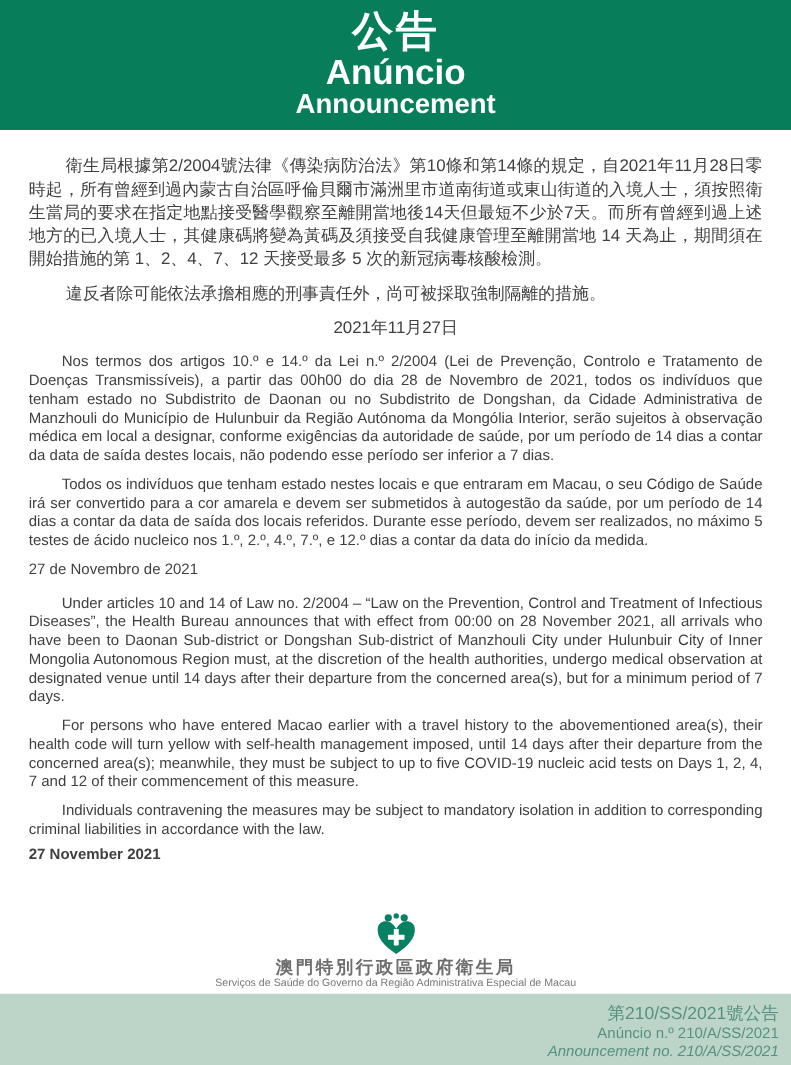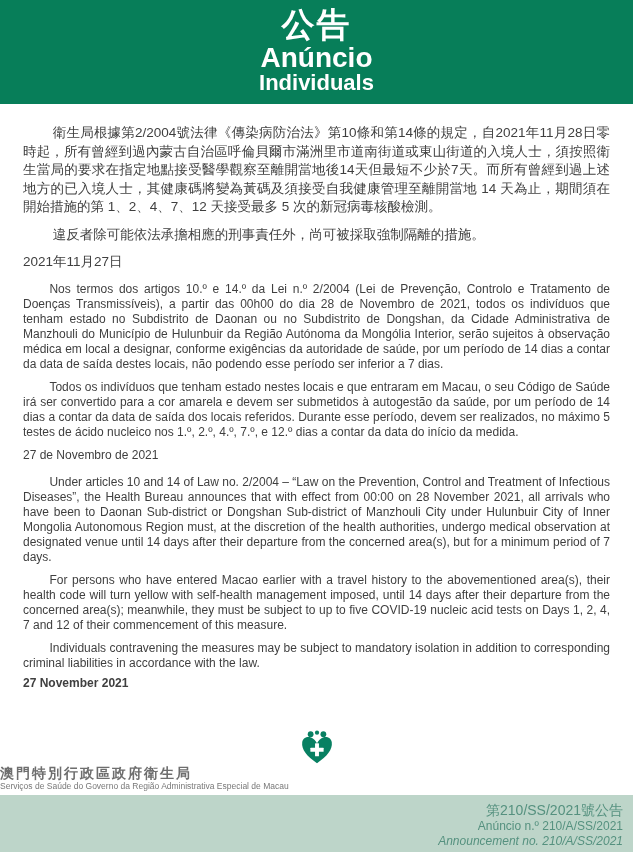--- a/index.html
+++ b/index.html
@@ -30,28 +30,29 @@
   .content {
     flex: 1 1 auto;
     overflow: hidden;
     padding: 20px 23px 0;
     color: #3f3f3f;
   }
   p.zh   { font-size: 13.5px; line-height: 18.5px; text-align: justify; margin-bottom: 9px; }
   p.latin{ font-size: 12px;   line-height: 15px;   text-align: justify; margin-bottom: 8px; }
   p.indent { text-indent: 2.2em; }
   p.date-line { text-align: left; text-indent: 0; }
-  p.zh.date-line   { margin-top: 9px;  margin-bottom: 10px; }
+  p.zh.date-line   { margin-top: 9px;  margin-bottom: 10px; text-align: center; }
   p.latin.date-line.pt { margin-top: 4px; margin-bottom: 12px; }
   p.latin.date-line.en { margin-top: 4px; margin-bottom: 0; font-weight: bold; }
   p.last-of-group { margin-bottom: 5px; }
 
   
   .agency {
     flex: 0 0 auto;
+    text-align: center;
     padding-bottom: 3px;
   }
   .agency .logo { display: block; margin: 0 auto 1px; }
   .agency-zh { font-size: 14px; font-weight: bold; color: #6e6e6e; letter-spacing: 2px; line-height: 16px; }
   .agency-pt { font-size: 8.5px; color: #787878; line-height: 11px; }
 
   
   .refbar {
     flex: 0 0 auto;
     height: 57px;
@@ -65,21 +66,21 @@
   .refbar .ref-en { font-size: 12px; line-height: 15px; font-style: italic; }
 </style>
 </head>
 <body>
 
 <div class="page">
 
   <header class="banner">
     <div class="t-zh">公告</div>
     <div class="t-pt">Anúncio</div>
-    <div class="t-en">Individuals</div>
+    <div class="t-en">Announcement</div>
   </header>
 
   <main class="content">
     <p class="zh indent">衛生局根據第2/2004號法律《傳染病防治法》第10條和第14條的規定，自2021年11月28日零時起，所有曾經到過內蒙古自治區呼倫貝爾市滿洲里市道南街道或東山街道的入境人士，須按照衛生當局的要求在指定地點接受醫學觀察至離開當地後14天但最短不少於7天。而所有曾經到過上述地方的已入境人士，其健康碼將變為黃碼及須接受自我健康管理至離開當地 14 天為止，期間須在開始措施的第 1、2、4、7、12 天接受最多 5 次的新冠病毒核酸檢測。</p>
     <p class="zh indent">違反者除可能依法承擔相應的刑事責任外，尚可被採取強制隔離的措施。</p>
     <p class="zh date-line">2021年11月27日</p>
 
     <p class="latin indent">Nos termos dos artigos 10.º e 14.º da Lei n.º 2/2004 (Lei de Prevenção, Controlo e Tratamento de Doenças Transmissíveis), a partir das 00h00 do dia 28 de Novembro de 2021, todos os indivíduos que tenham estado no Subdistrito de Daonan ou no Subdistrito de Dongshan, da Cidade Administrativa de Manzhouli do Município de Hulunbuir da Região Autónoma da Mongólia Interior, serão sujeitos à observação médica em local a designar, conforme exigências da autoridade de saúde, por um período de 14 dias a contar da data de saída destes locais, não podendo esse período ser inferior a 7 dias.</p>
     <p class="latin indent">Todos os indivíduos que tenham estado nestes locais e que entraram em Macau, o seu Código de Saúde irá ser convertido para a cor amarela e devem ser submetidos à autogestão da saúde, por um período de 14 dias a contar da data de saída dos locais referidos. Durante esse período, devem ser realizados, no máximo 5 testes de ácido nucleico nos 1.º, 2.º, 4.º, 7.º, e 12.º dias a contar da data do início da medida.</p>
     <p class="latin date-line pt">27 de Novembro de 2021</p>

